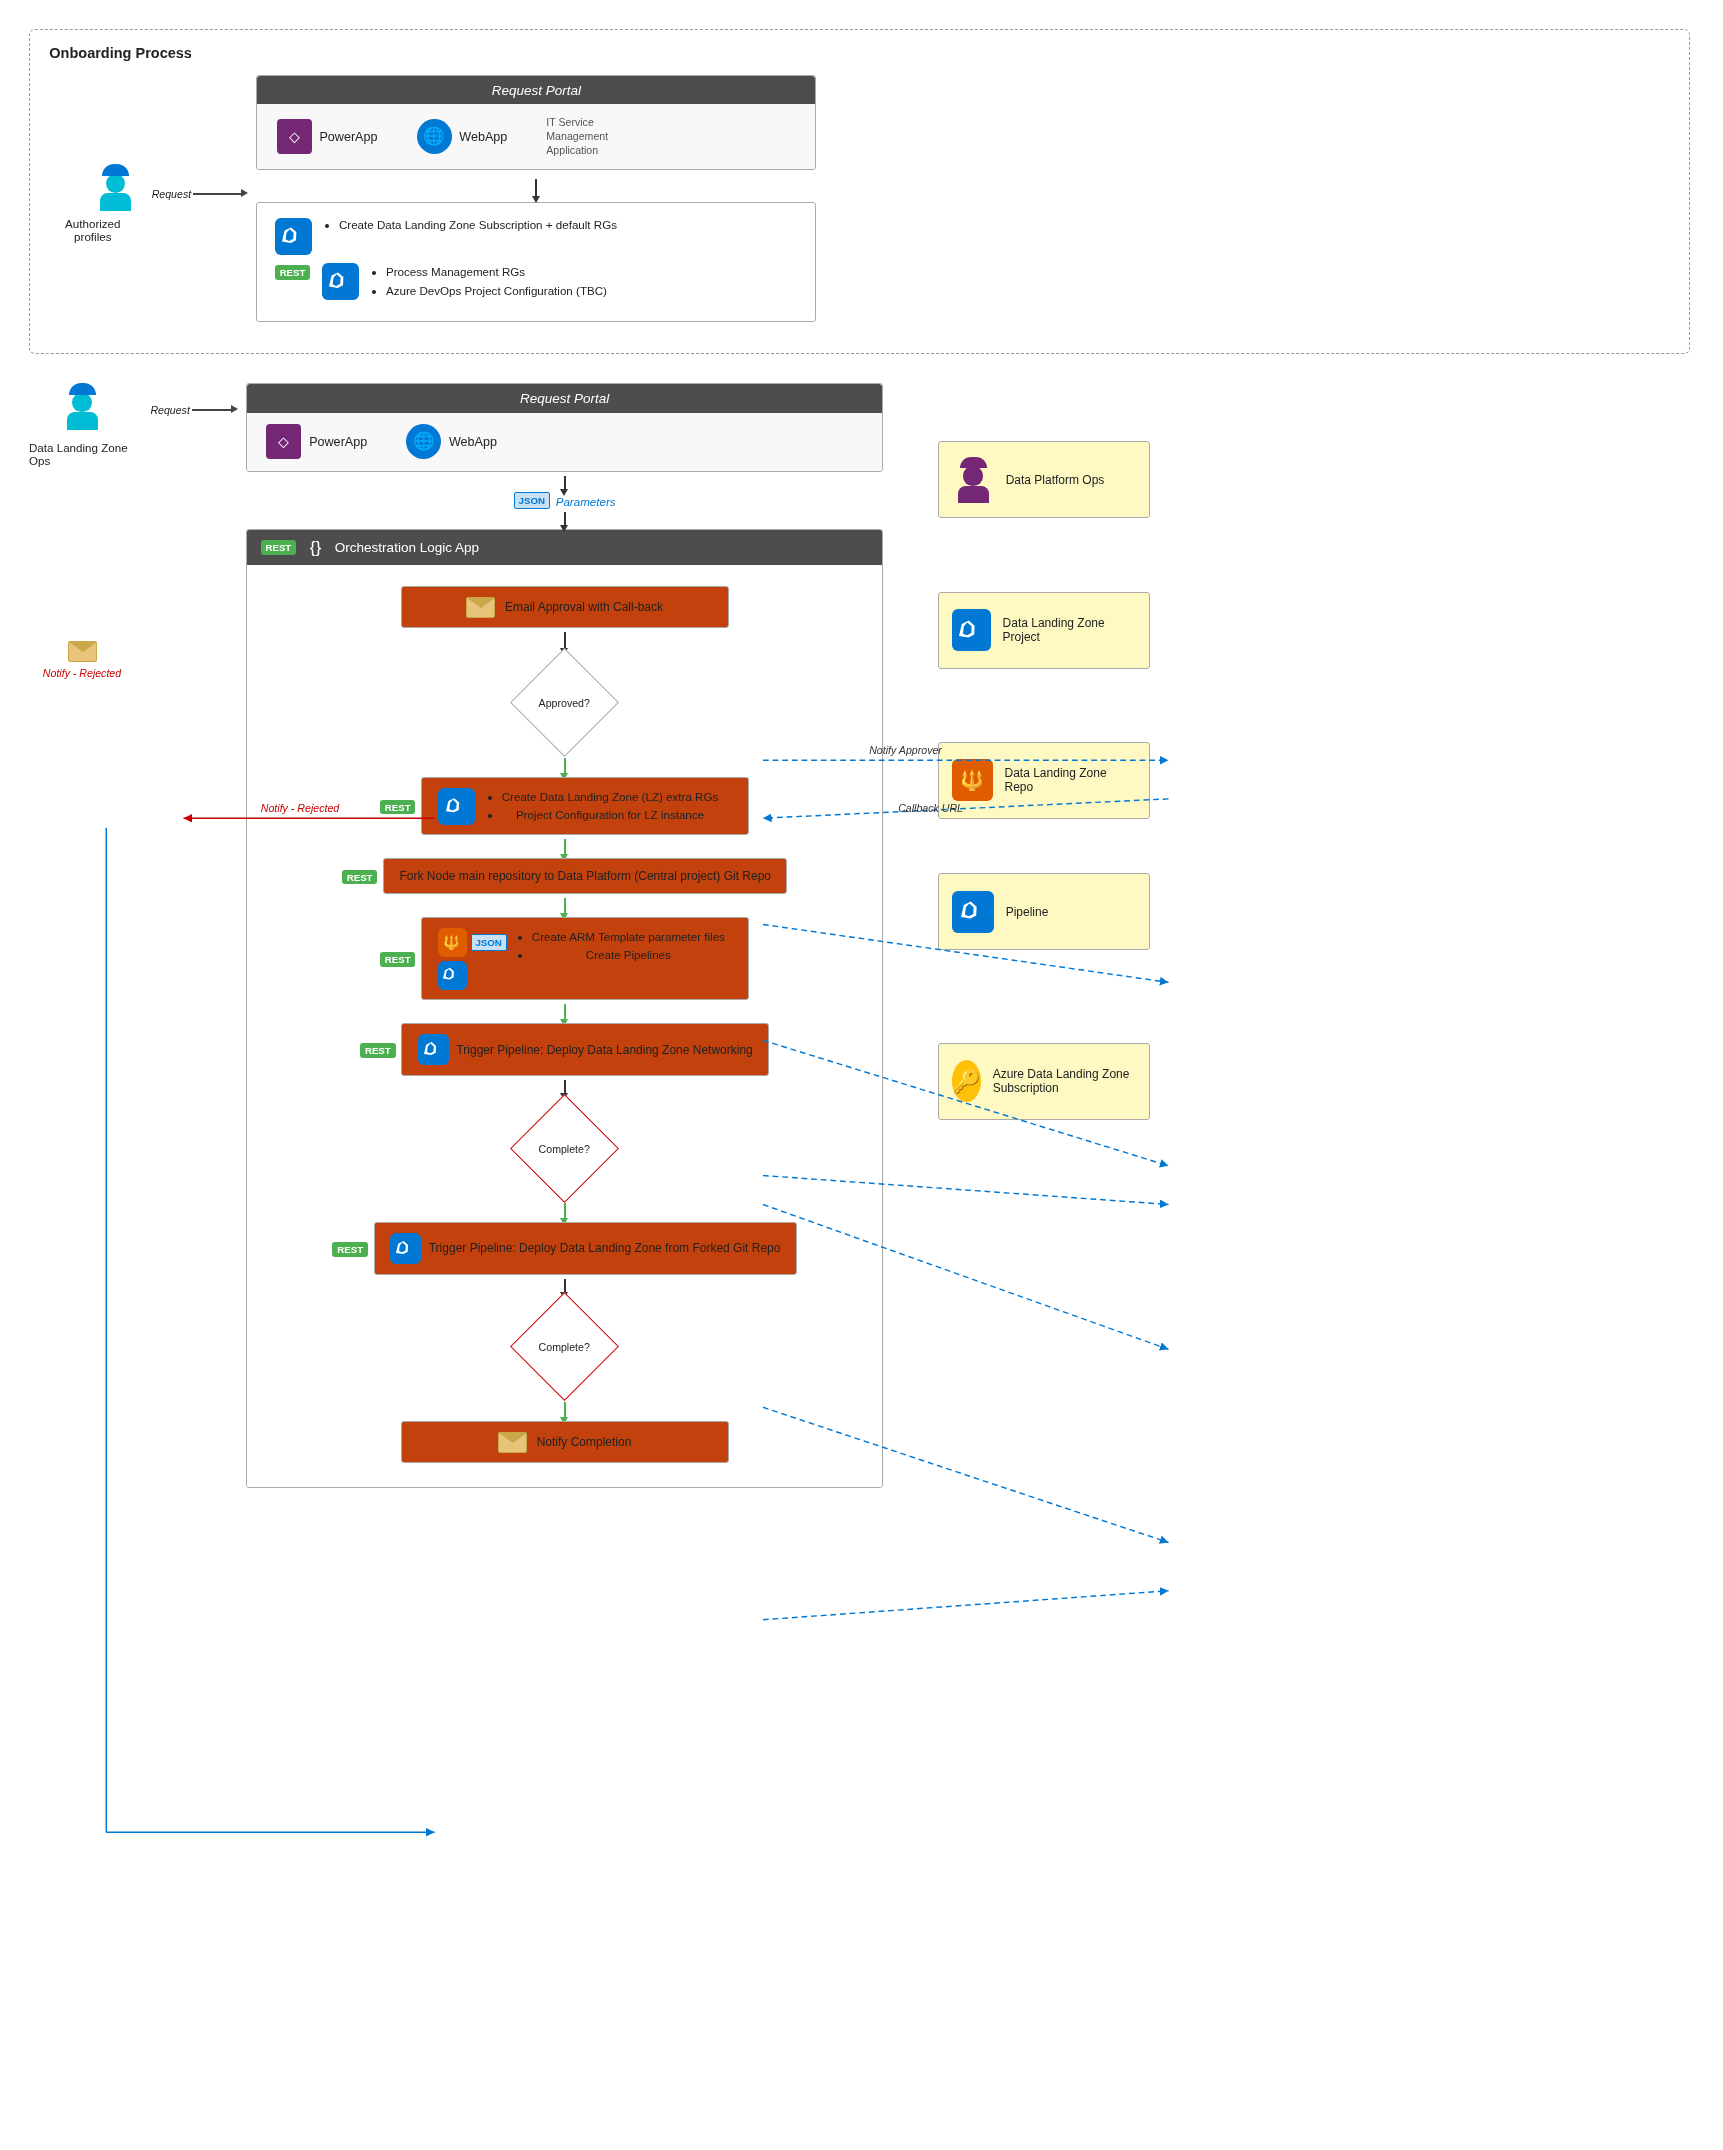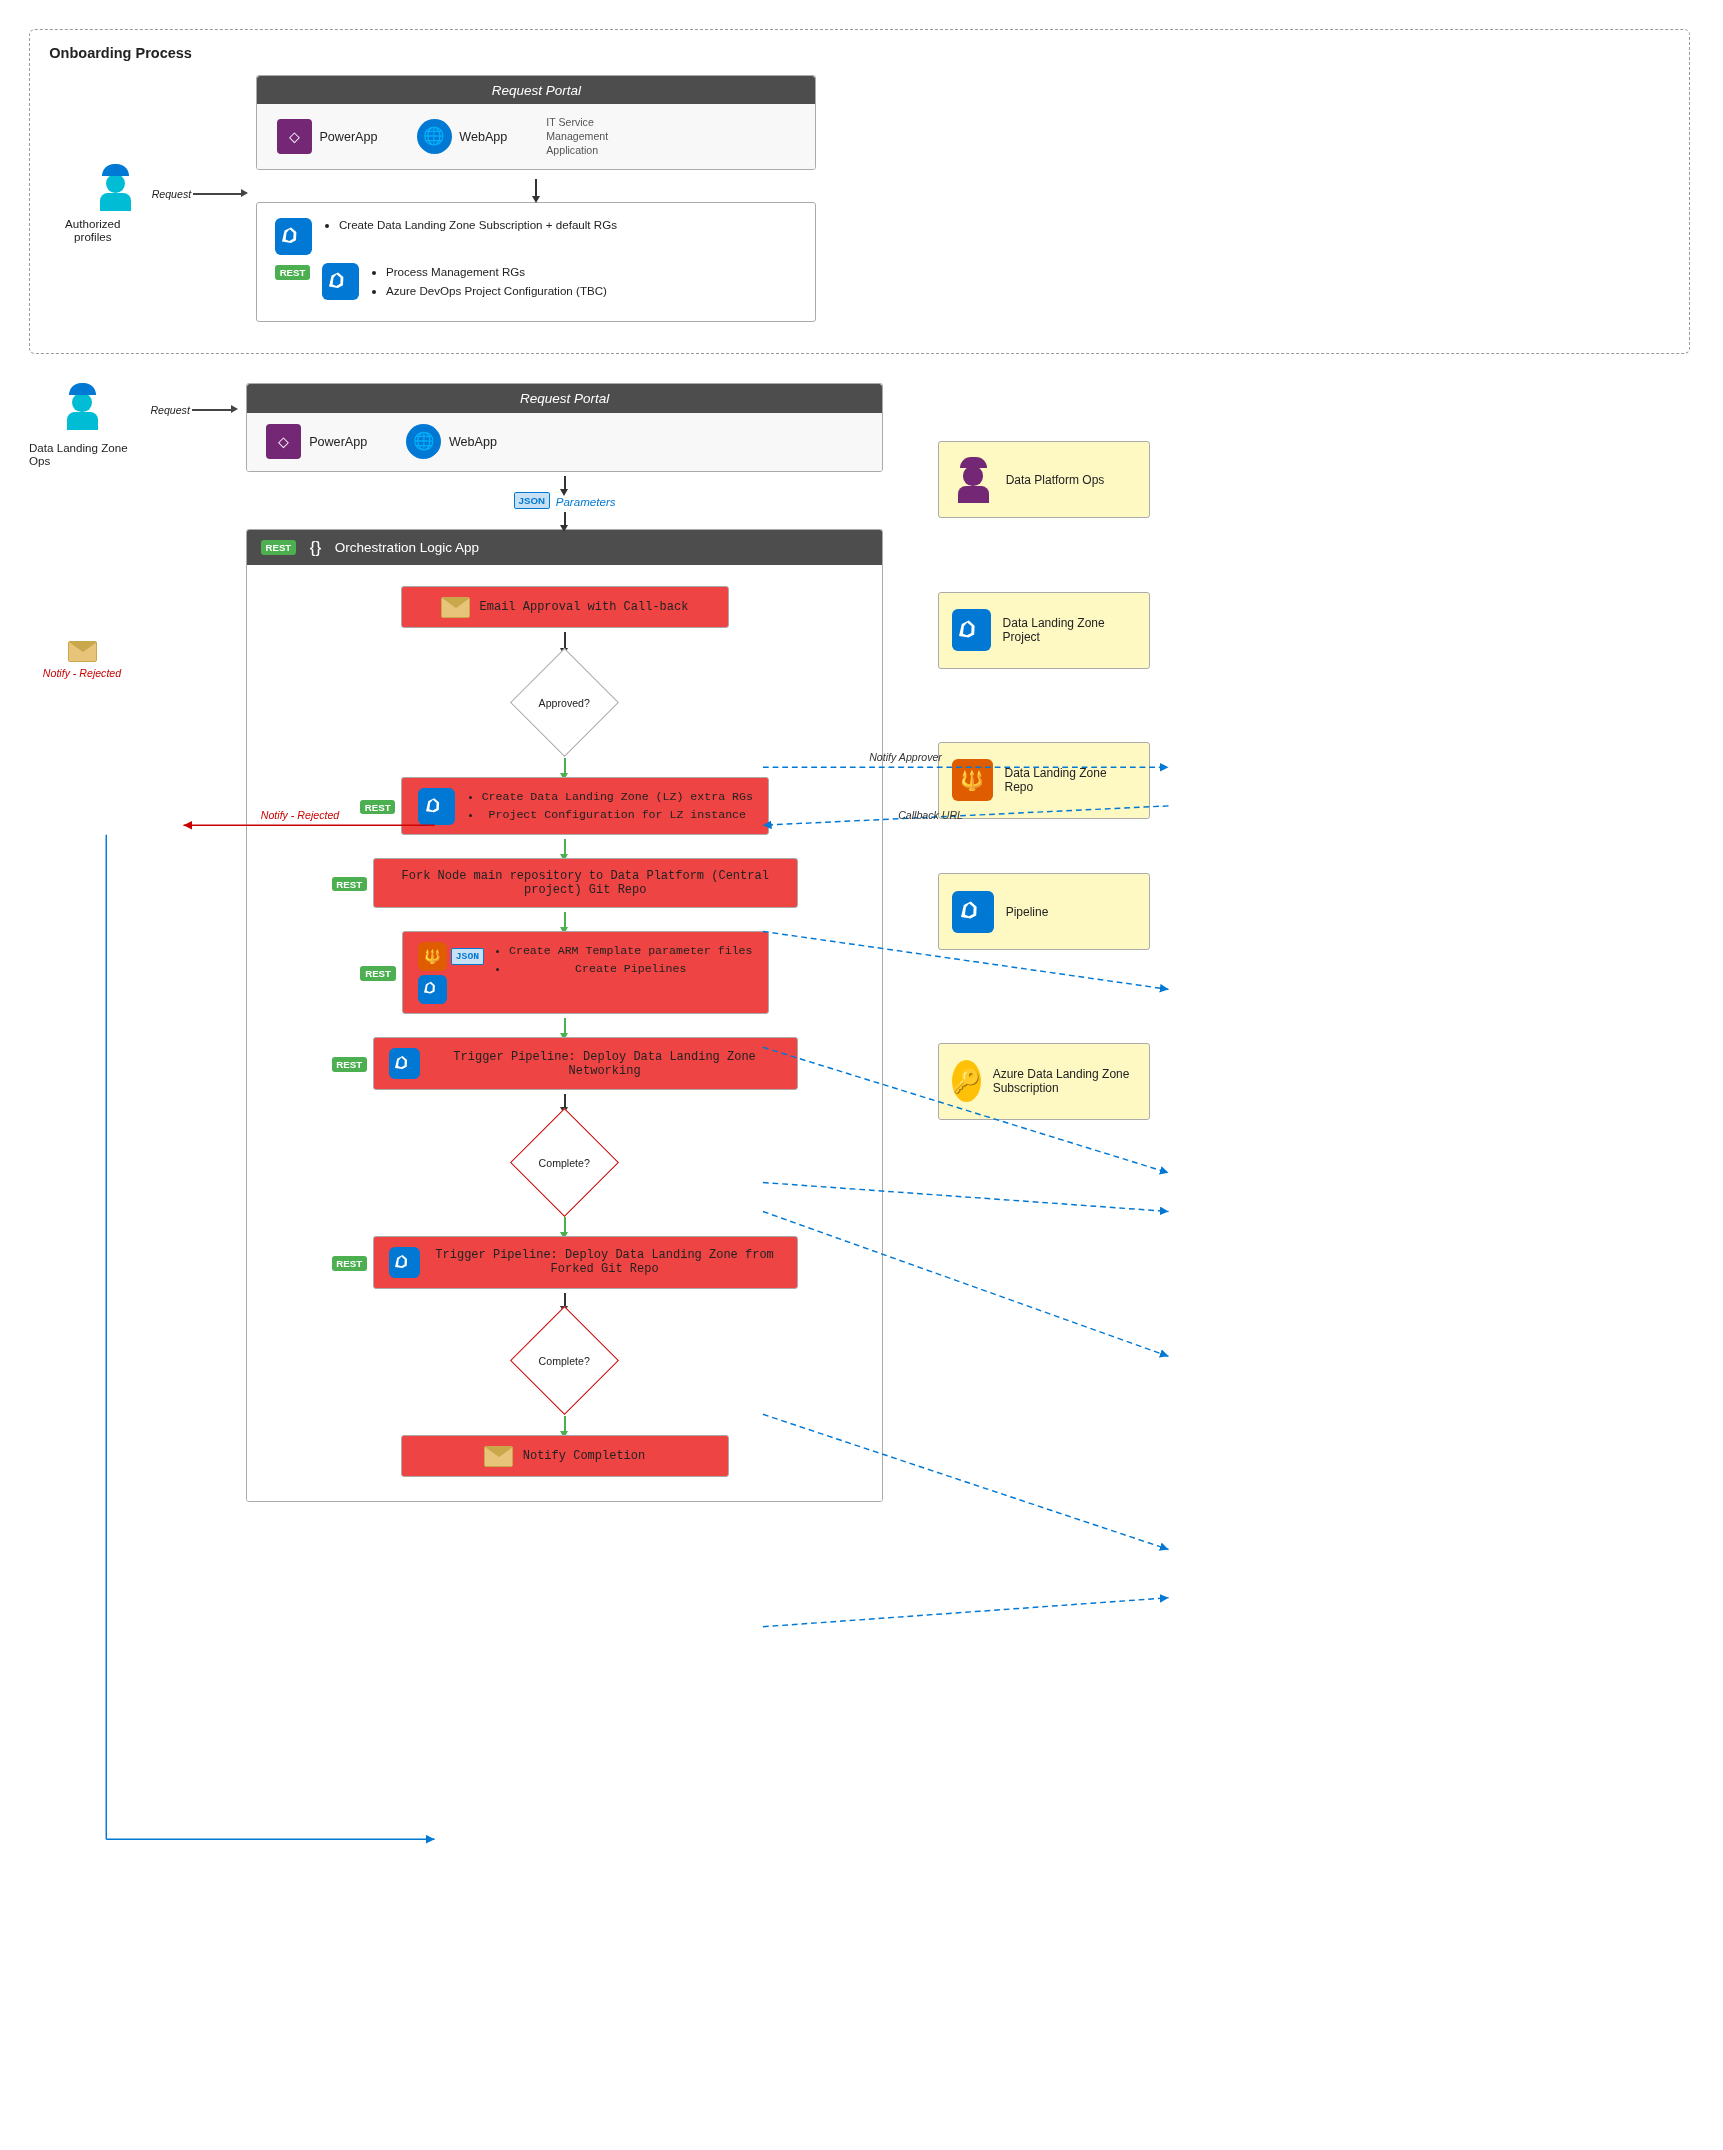--- a/index.html
+++ b/index.html
@@ -143,27 +143,26 @@
       flex-direction: column;
       align-items: center;
       gap: 0;
     }
 
     
     .flow-step-box {
       border: 1.4px solid #aaa;
       border-radius: 2.9px;
       padding: 9.7px 15.4px;
-      background: #ef4444;
+      background: #c2410c;
       text-align: center;
       min-width: 328px;
       max-width: 425px;
       font-size: 12px;
       position: relative;
-      font-family: Liberation Mono, monospace;
     }
 
     
     .arrow-down {
       width: 1.9px;
       background: #333;
       height: 19.3px;
       margin: 0 auto;
       position: relative;
     }

